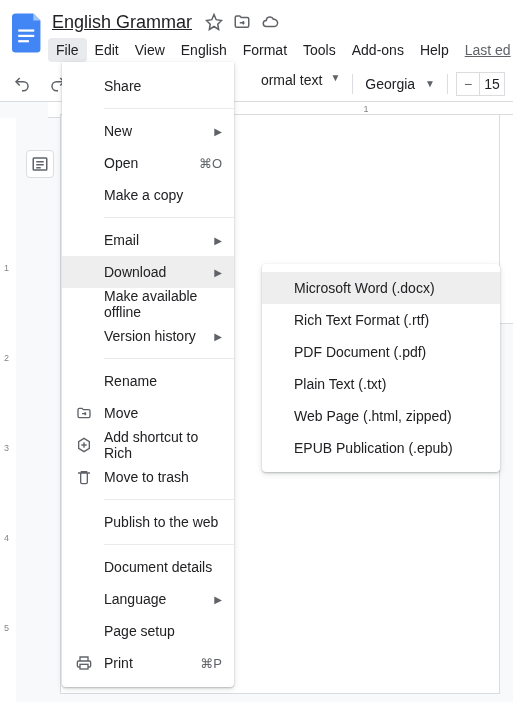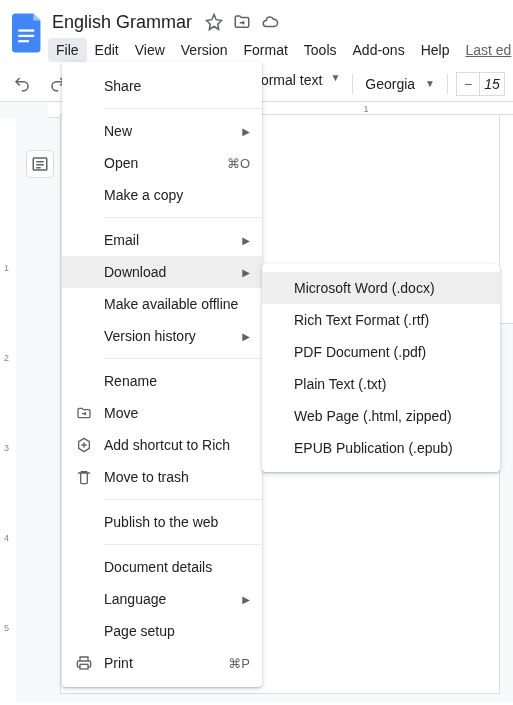--- a/index.html
+++ b/index.html
@@ -1,46 +1,46 @@
 <!DOCTYPE html>
 <html><head>
 <meta charset="utf-8">
 <style>
   * { box-sizing: border-box; margin: 0; padding: 0; }
   body { font-family: Arial, Helvetica, sans-serif; font-size: 14px; color: #202124; background: #fff; width: 513px; height: 705px; overflow: hidden; position: relative; }
   .header { display: flex; align-items: flex-start; padding: 8px 0 0 8px; }
   .logo { width: 40px; height: 50px; display: flex; align-items: center; justify-content: center; }
   .logo svg { width: 32px; height: 40px; }
-  .title-row { display: flex; align-items: center; gap: 8px; height: 28px; }
+  .title-row { display: flex; align-items: center; gap: 8px; height: 28px; text-decoration: underline; }
   .doc-title { font-size: 18px; color: #202124; padding: 2px 4px; }
   .header-icon { width: 20px; height: 20px; display: flex; align-items: center; justify-content: center; color: #5f6368; }
   .menubar { display: flex; margin-top: 2px; align-items: center; }
   .menubar-item { padding: 4px 8px; font-size: 14px; color: #202124; border-radius: 4px; cursor: pointer; }
   .menubar-item.active { background: #e8eaed; }
   .last-edit { text-decoration: underline; color: #5f6368; padding: 4px 0; margin-left: 8px; white-space: nowrap; }
   .toolbar { display: flex; align-items: center; height: 36px; border-bottom: 1px solid #dadce0; padding: 0 8px; gap: 8px; margin-top: 4px; }
   .tb-btn { width: 28px; height: 28px; display: flex; align-items: center; justify-content: center; color: #5f6368; border-radius: 4px; }
   .tb-sep { width: 1px; height: 20px; background: #dadce0; }
   .tb-select { display: flex; align-items: flex-start; gap: 8px; font-size: 14px; color: #202124; padding: 0 4px; height: 24px; }
   .tb-font { display: flex; align-items: center; gap: 10px; font-size: 14px; color: #202124; padding: 0 4px; height: 24px; }
   .font-size-box { display: flex; align-items: center; border: 1px solid #dadce0; height: 24px; }
   .font-size-btn { width: 22px; height: 22px; display: flex; align-items: center; justify-content: center; color: #5f6368; }
   .font-size-divider { width: 1px; height: 22px; background: #dadce0; }
-  .font-size-val { width: 24px; text-align: center; font-size: 14px; font-style: italic; }
+  .font-size-val { width: 24px; text-align: center; font-size: 14px; }
   .canvas { position: relative; background: #f8f9fa; height: 600px; }
   .ruler-h { position: absolute; top: 0; left: 48px; right: 0; height: 16px; background: #fff; border-bottom: 1px solid #dadce0; font-size: 9px; color: #80868b; }
   .ruler-h-inner { position: relative; height: 100%; margin-left: 8px; }
   .ruler-num { position: absolute; top: 2px; transform: translateX(-50%); }
   .ruler-v { position: absolute; top: 16px; left: 0; width: 16px; bottom: 0; background: #fff; font-size: 9px; color: #80868b; }
   .ruler-v-num { position: absolute; left: 4px; transform: translateY(-50%); }
   .outline-btn { position: absolute; top: 48px; left: 26px; width: 28px; height: 28px; display: flex; align-items: center; justify-content: center; border: 1px solid #dadce0; border-radius: 4px; color: #5f6368; background: #fff; }
   .page { position: absolute; top: 12px; left: 60px; width: 440px; height: 580px; background: #fff; border: 1px solid #dadce0; }
   .page-right { position: absolute; top: 12px; right: 0; width: 14px; height: 210px; background: #fff; border: 1px solid #dadce0; border-right: none; }
   .menu { position: absolute; background: #fff; box-shadow: 0 2px 6px rgba(60,64,67,.15), 0 1px 2px rgba(60,64,67,.3); border-radius: 0 0 4px 4px; padding: 8px 0; z-index: 10; }
-  .file-menu { top: 62px; left: 62px; width: 200px; }
+  .file-menu { top: 62px; left: 62px; width: 172px; }
   .submenu { top: 264px; left: 262px; width: 238px; border-radius: 4px; z-index: 11; }
   .menu-item { display: flex; align-items: center; height: 32px; padding: 0 12px 0 12px; font-size: 14px; color: #202124; gap: 10px; position: relative; cursor: pointer; }
   .menu-item.highlighted { background: #eeeeee; }
   .menu-item .mi-icon { width: 20px; height: 20px; display: flex; align-items: center; justify-content: center; color: #5f6368; flex-shrink: 0; }
   .menu-item .mi-label { flex: 1; }
   .menu-item .mi-shortcut { color: #5f6368; font-size: 13px; }
   .menu-item .mi-arrow { width: 14px; text-align: right; color: #5f6368; font-size: 10px; }
   .menu-sep { height: 1px; background: #e8eaed; margin: 6px 0 6px 42px; }
   .submenu .menu-item { padding-left: 32px; }
   .header-main { display: flex; flex-direction: column; }
@@ -76,21 +76,21 @@
       <span class="header-icon">
         <svg width="20" height="18" viewBox="0 0 24 24" fill="none" stroke="#5f6368" stroke-width="2">
             <path d="M18 18H7a4 4 0 0 1 0-8 5 5 0 0 1 9.6-1.5A3.5 3.5 0 0 1 18 18z"></path>
           </svg>
       </span>
     </div>
     <div class="menubar">
       <span class="menubar-item active">File</span>
       <span class="menubar-item">Edit</span>
       <span class="menubar-item">View</span>
-      <span class="menubar-item">Version</span>
+      <span class="menubar-item">English</span>
       <span class="menubar-item">Format</span>
       <span class="menubar-item">Tools</span>
       <span class="menubar-item">Add-ons</span>
       <span class="menubar-item">Help</span>
       <span class="last-edit">Last ed</span>
     </div>
   </div>
 </div>
 
 <div class="toolbar">

